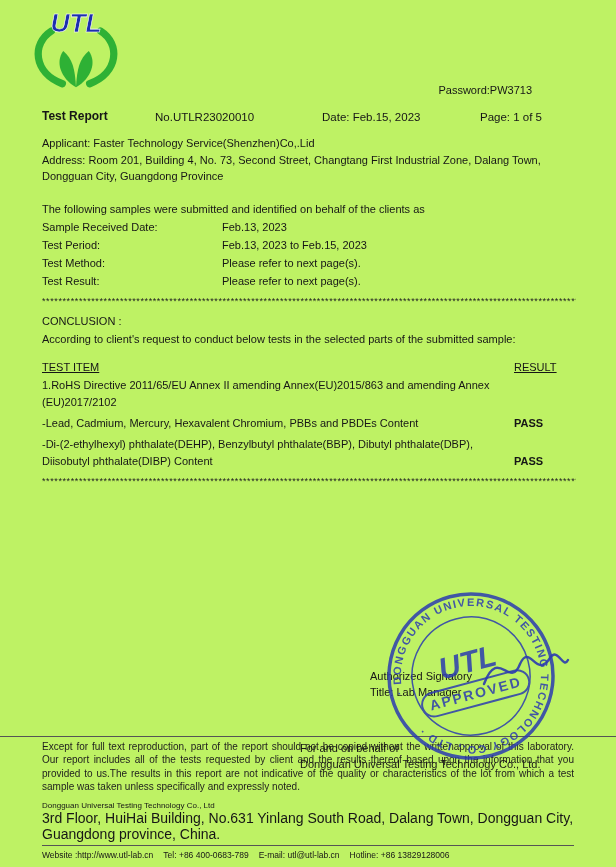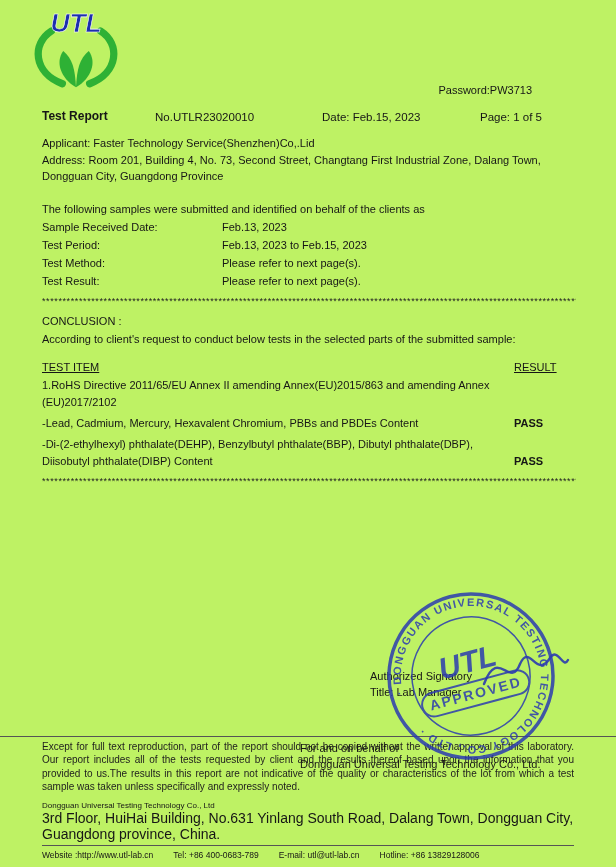--- a/index.html
+++ b/index.html
@@ -39,21 +39,21 @@
   .sig-area{position:relative;height:300px}
   .sig-labels{position:absolute;left:328px;top:182px;line-height:16px}
   .stamp-wrap{position:absolute;left:343px;top:104px;width:172px;height:172px;transform:rotate(-15deg);opacity:.85;z-index:3}
   .scribble{position:absolute;left:436px;top:152px;z-index:4;opacity:.9}
   .behalf{position:absolute;left:258px;top:254px;width:290px;text-align:left;line-height:16px;z-index:5}
 
   .footer{position:absolute;left:0;right:0;bottom:0;padding:3px 42px 7px 42px;border-top:1px solid #555}
   .disclaimer{font-size:10px;line-height:1.32;text-align:justify;color:#1d1d1d}
   .foot-co{font-size:8px;margin-top:8px}
   .foot-addr{font-size:14px}
-  .contact{display:flex;gap:20px;border-top:1px solid #555;margin-top:3px;padding-top:4px;font-size:8.5px}
+  .contact{display:flex;gap:10px;border-top:1px solid #555;margin-top:3px;padding-top:4px;font-size:8.5px}
 
   svg text{font-family:"Liberation Sans",sans-serif}
 </style>
 </head>
 <body>
 
 <div class="page">
 
   <div class="logo">
     <svg viewBox="0 0 110 96" width="100" height="90">

